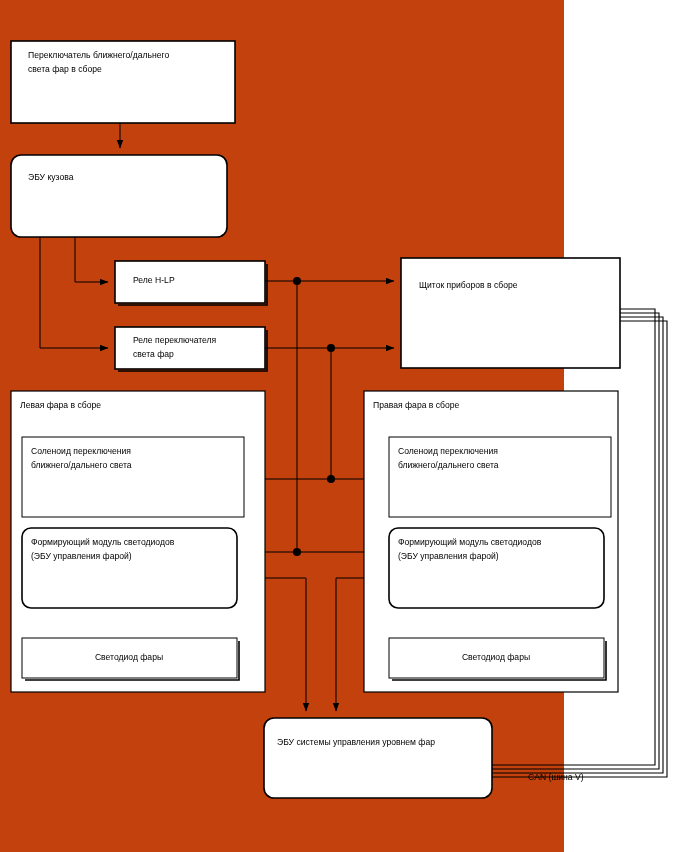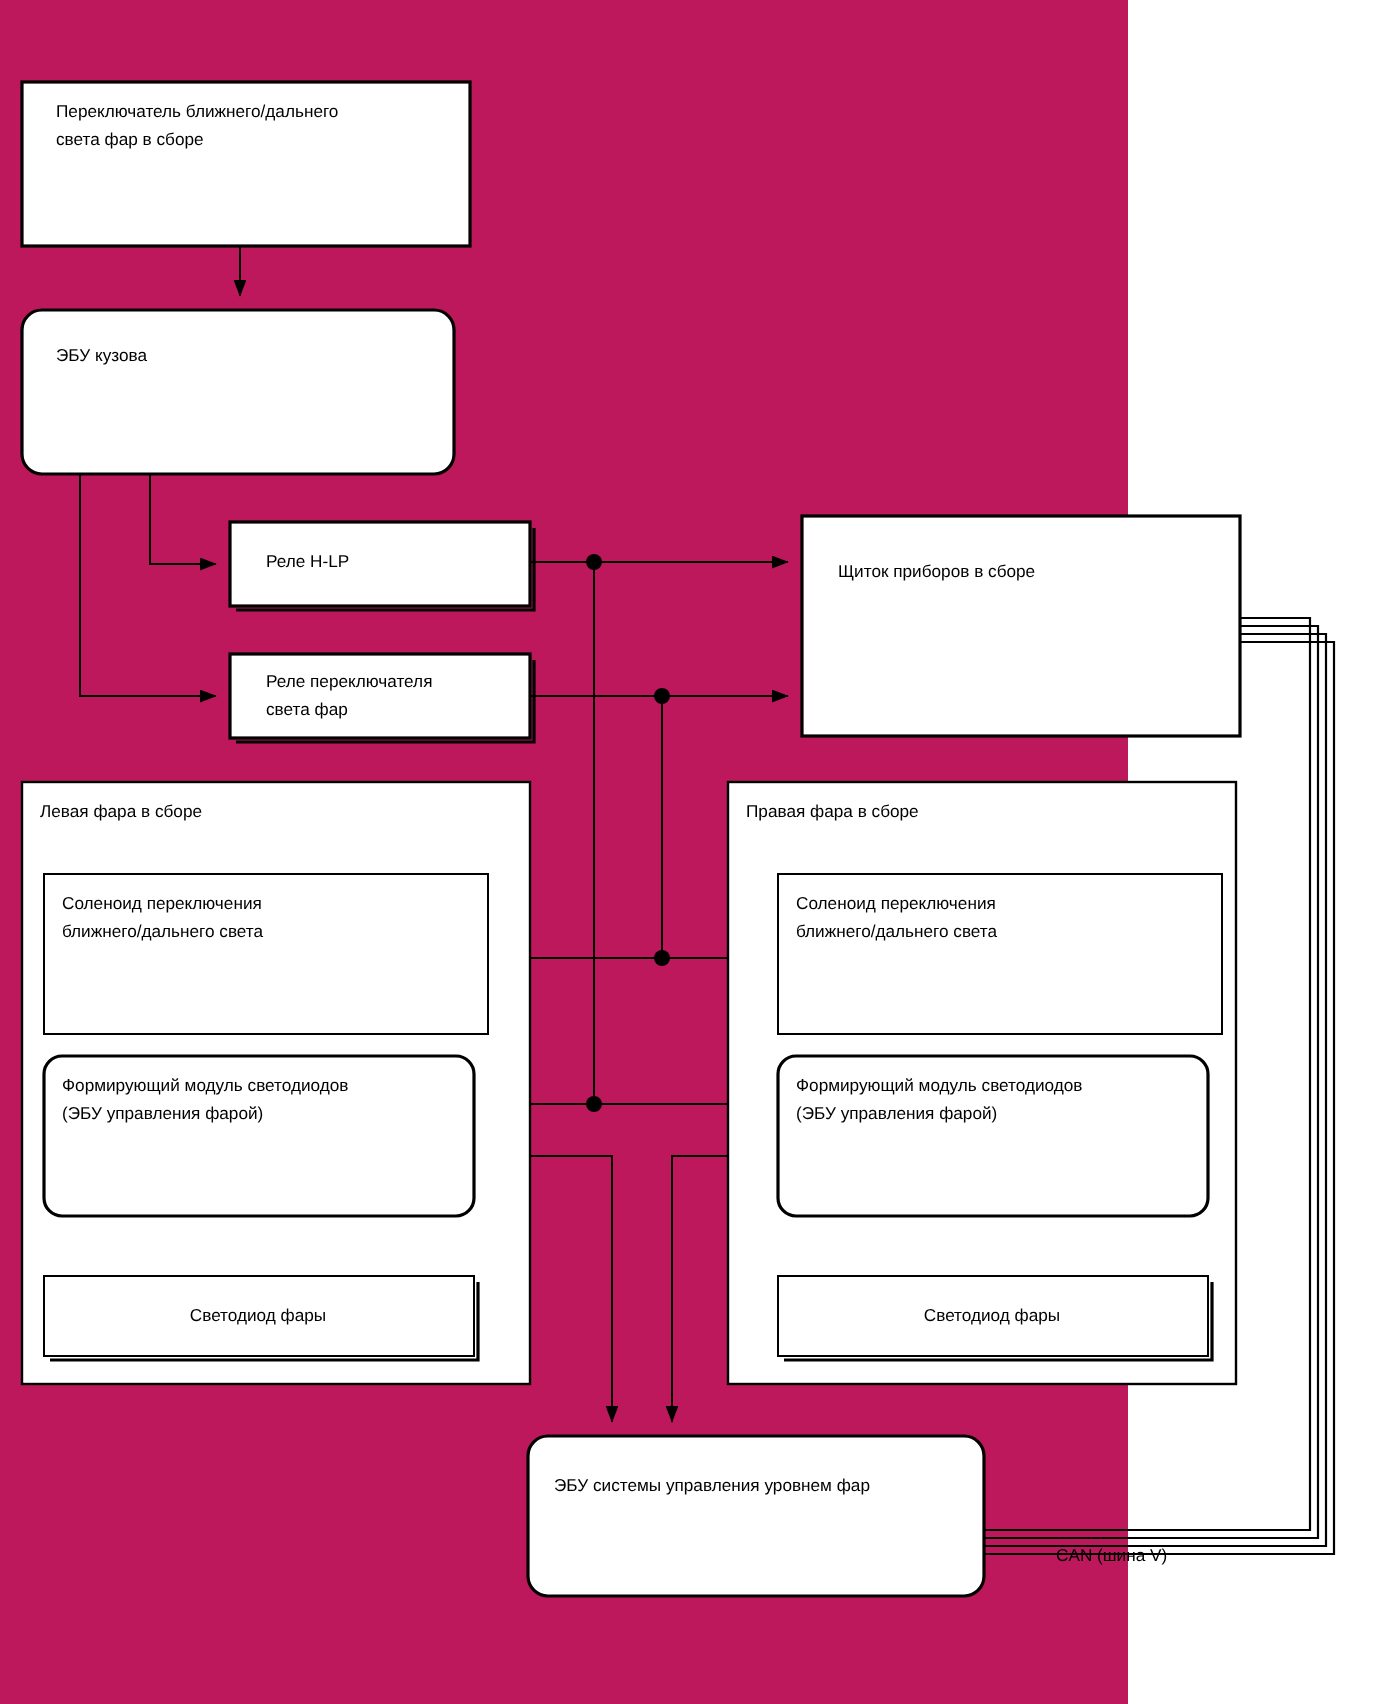--- a/index.html
+++ b/index.html
@@ -11,21 +11,21 @@
   body {
     width: 688px;
     height: 852px;
     font-family: "Liberation Sans", sans-serif;
     overflow: hidden;
   }
   #diagram-root {
     position: relative;
     width: 564px;
     height: 852px;
-    background: #be185d;
+    background: #c2410c;
   }
   svg#diagram {
     display: block;
     width: 688px;
     height: 852px;
   }
   .box-stroke {
     stroke: #000000;
     fill: #ffffff;
   }

